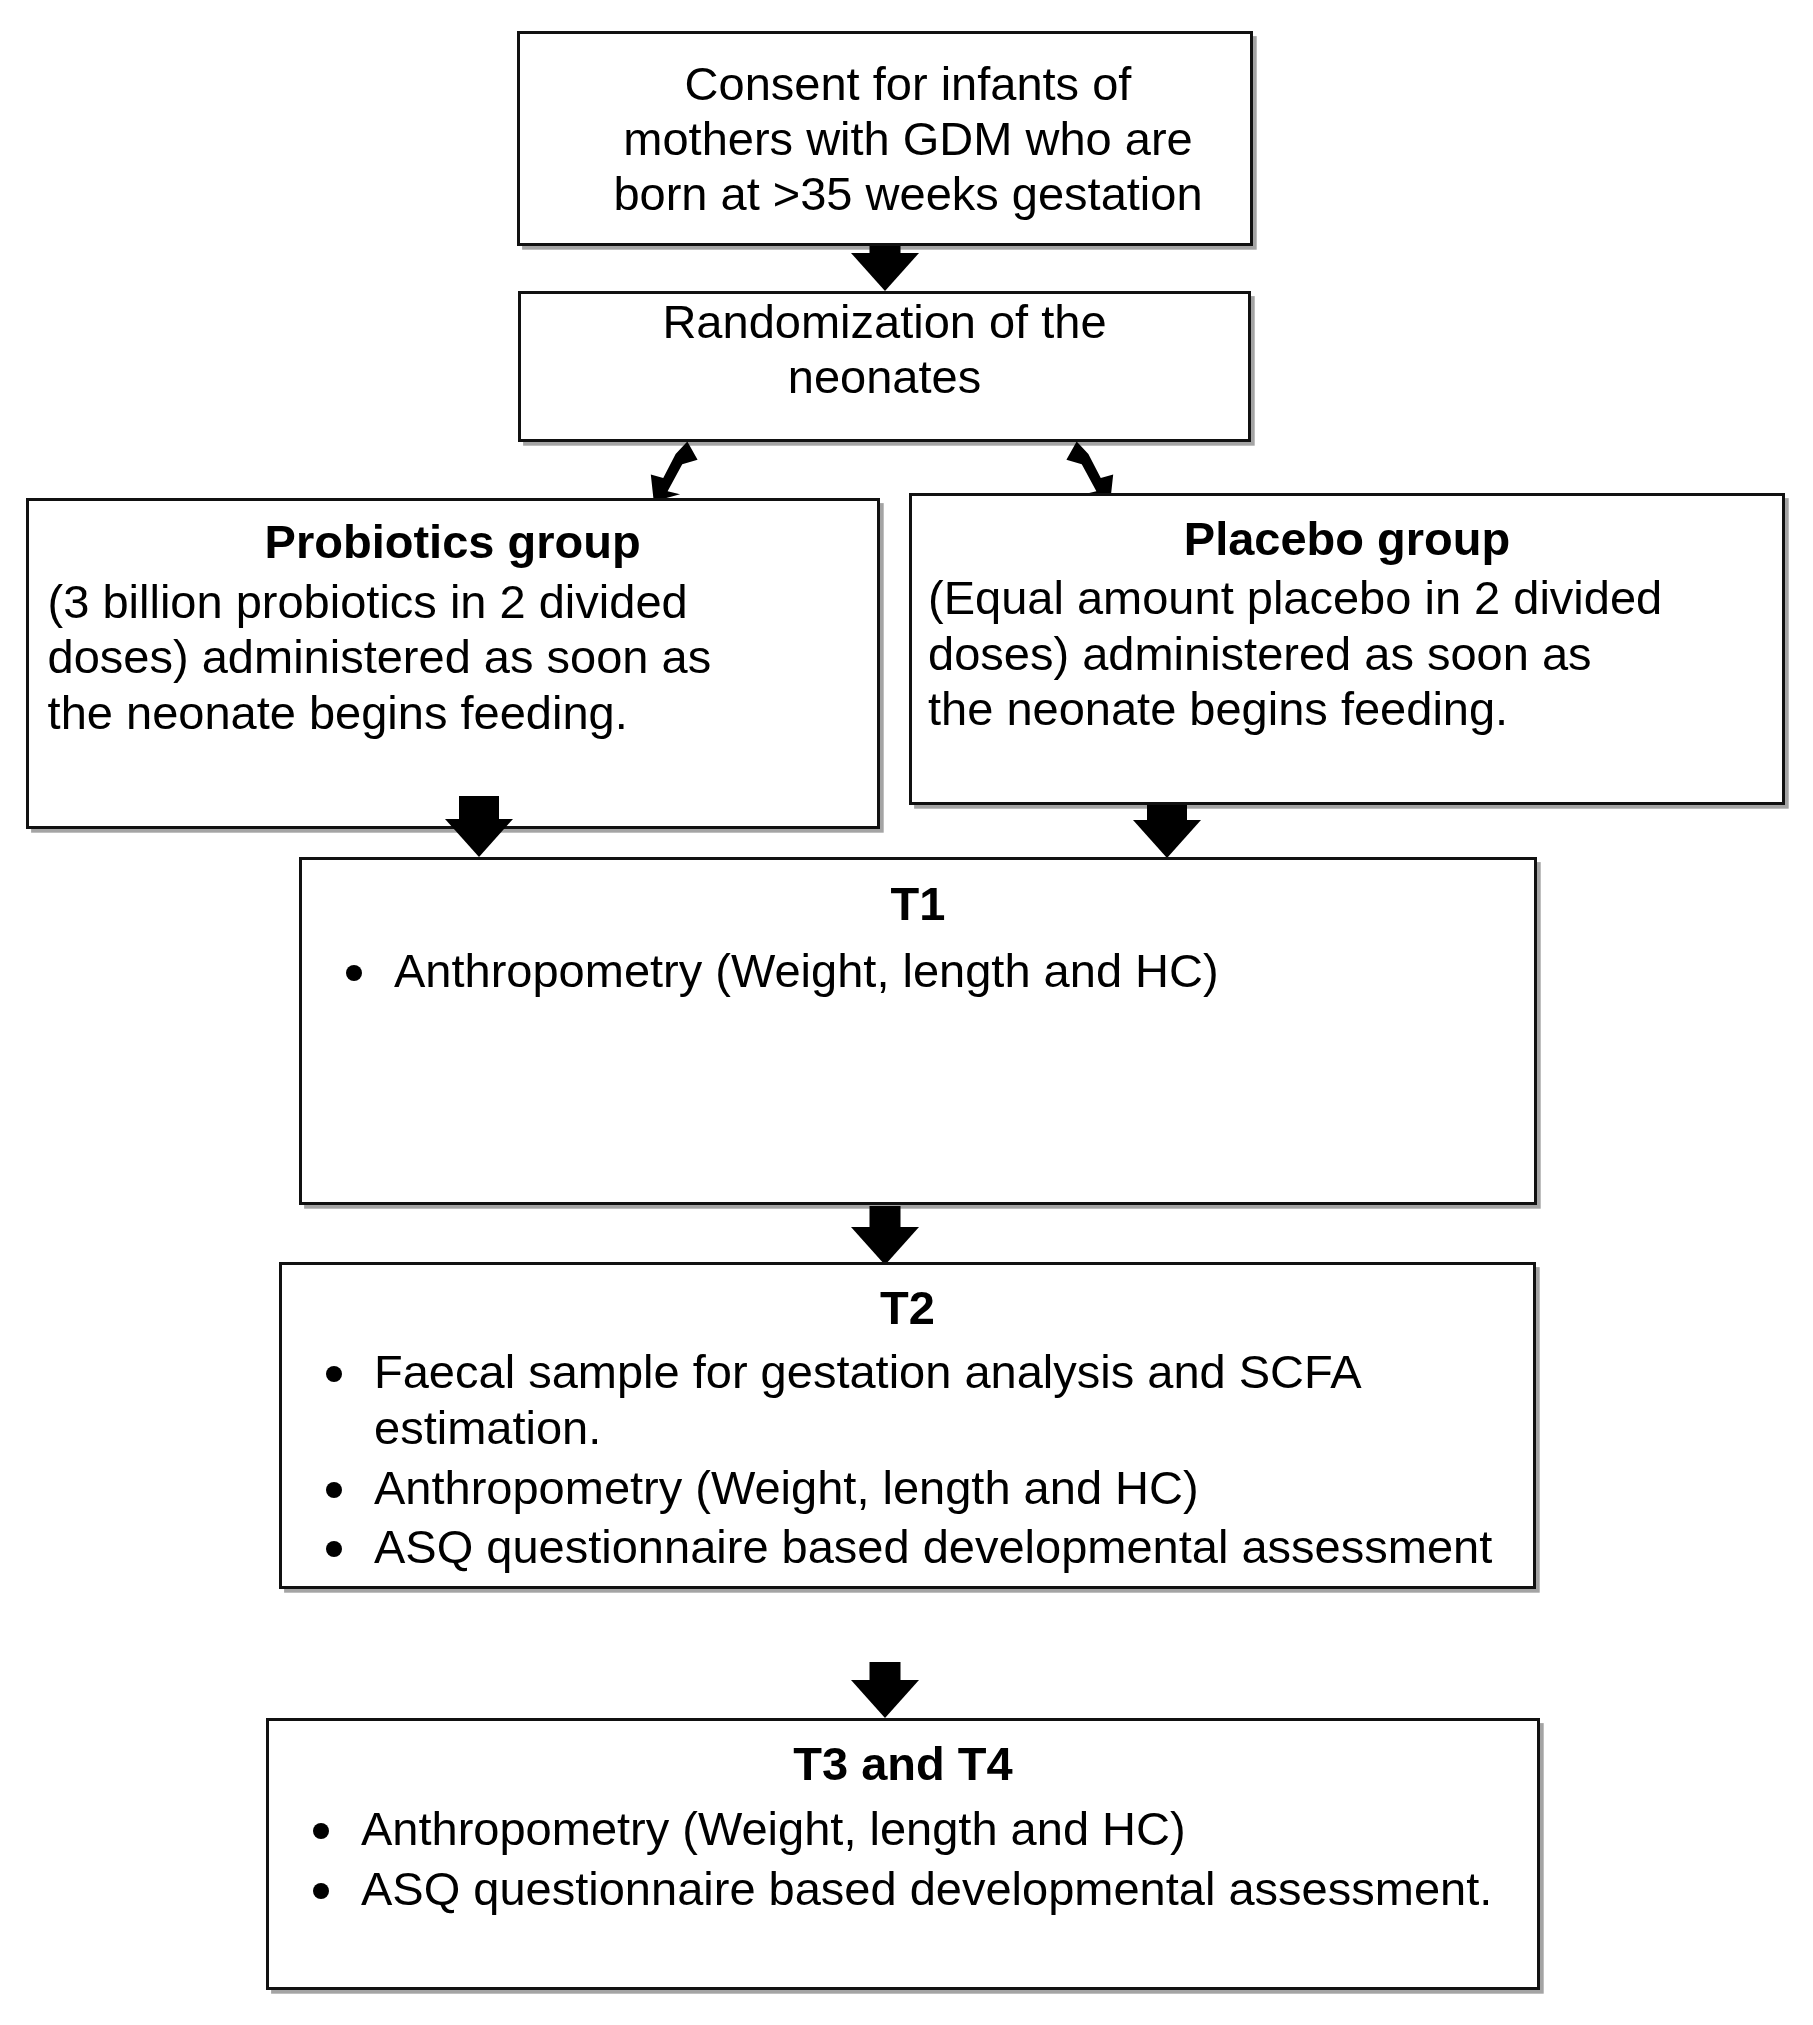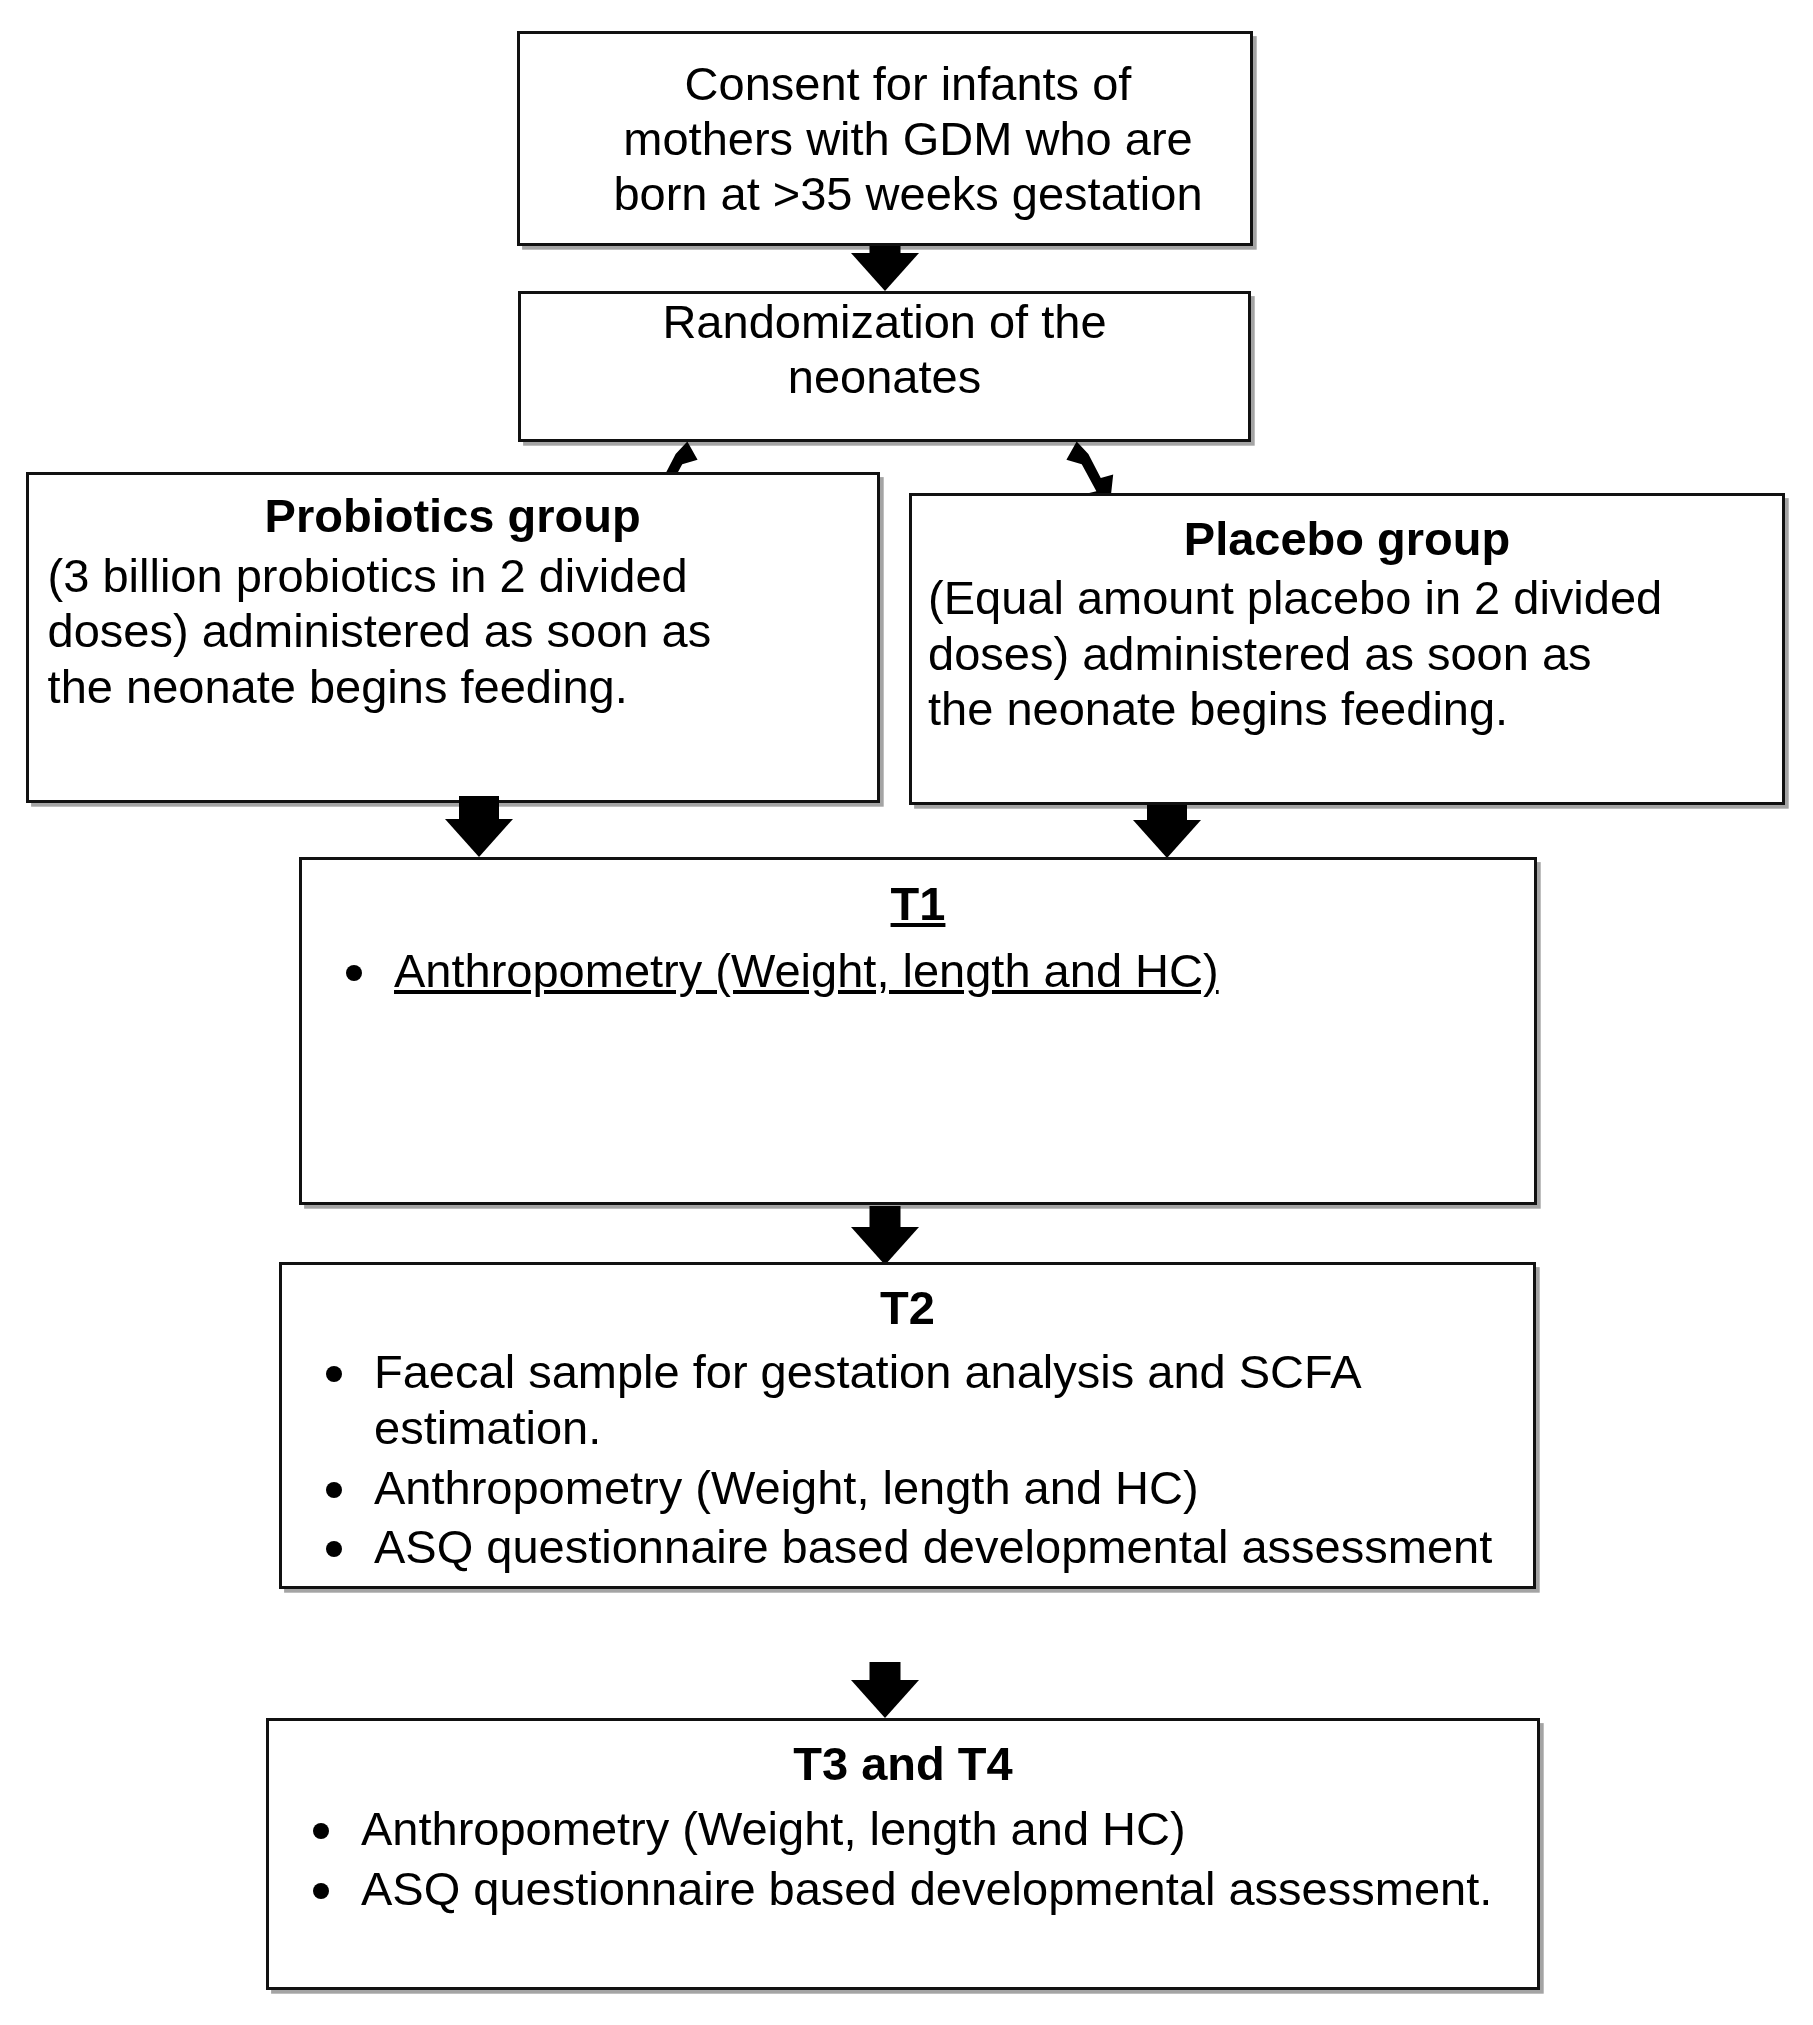--- a/index.html
+++ b/index.html
@@ -121,21 +121,21 @@
       <polygon points="99,2 113,27 92,33 72,70 89,74 53,84 49,47 66,52 83,19" fill="#000000"></polygon>
     </svg>
   </div>
 
   <div class="arrow-diag" style="left:1054px; top:440px; width:95px; height:63px;">
     <svg width="95" height="63" viewBox="0 0 130 86">
       <polygon points="31,2 17,27 38,33 58,70 41,74 77,84 81,47 64,52 47,19" fill="#000000"></polygon>
     </svg>
   </div>
 
-  <div class="node" style="left:25.6px; top:472px; width:854px; height:331px;">
+  <div class="node" style="left:25.6px; top:498px; width:854px; height:331px;">
     <div class="node-inner" style="padding:13px 19px 0 19px;">
       <div class="title f50">Probiotics group</div>
       <div class="para f50" style="margin-top:4.4px;">
         <div>(3 billion probiotics in 2 divided</div>
         <div>doses) administered as soon as</div>
         <div>the neonate begins feeding.</div>
       </div>
     </div>
   </div>
 
@@ -154,21 +154,21 @@
     <div class="shaft" style="width:40px; height:28px;"></div>
     <div class="head"></div>
   </div>
 
   <div class="arrow-v" style="left:1123px; top:805px; width:88px; height:53px;">
     <div class="shaft" style="width:40px; height:20.5px;"></div>
     <div class="head"></div>
   </div>
 
   <div class="node" style="left:299px; top:857px; width:1238px; height:348px;">
-    <div class="node-inner" style="padding:16px 22px 0 22px;text-decoration:underline;">
+    <div class="node-inner" style="padding:16px 22px 0 22px;">
       <div class="title f50">T1</div>
       <ul class="bullets f50" style="margin-top:11.7px;">
         <li>
           <span>Anthropometry (Weight, length and HC)</span>
         </li>
       </ul>
     </div>
   </div>
 
   <div class="arrow-v" style="left:841px; top:1206px; width:88px; height:59px;">

